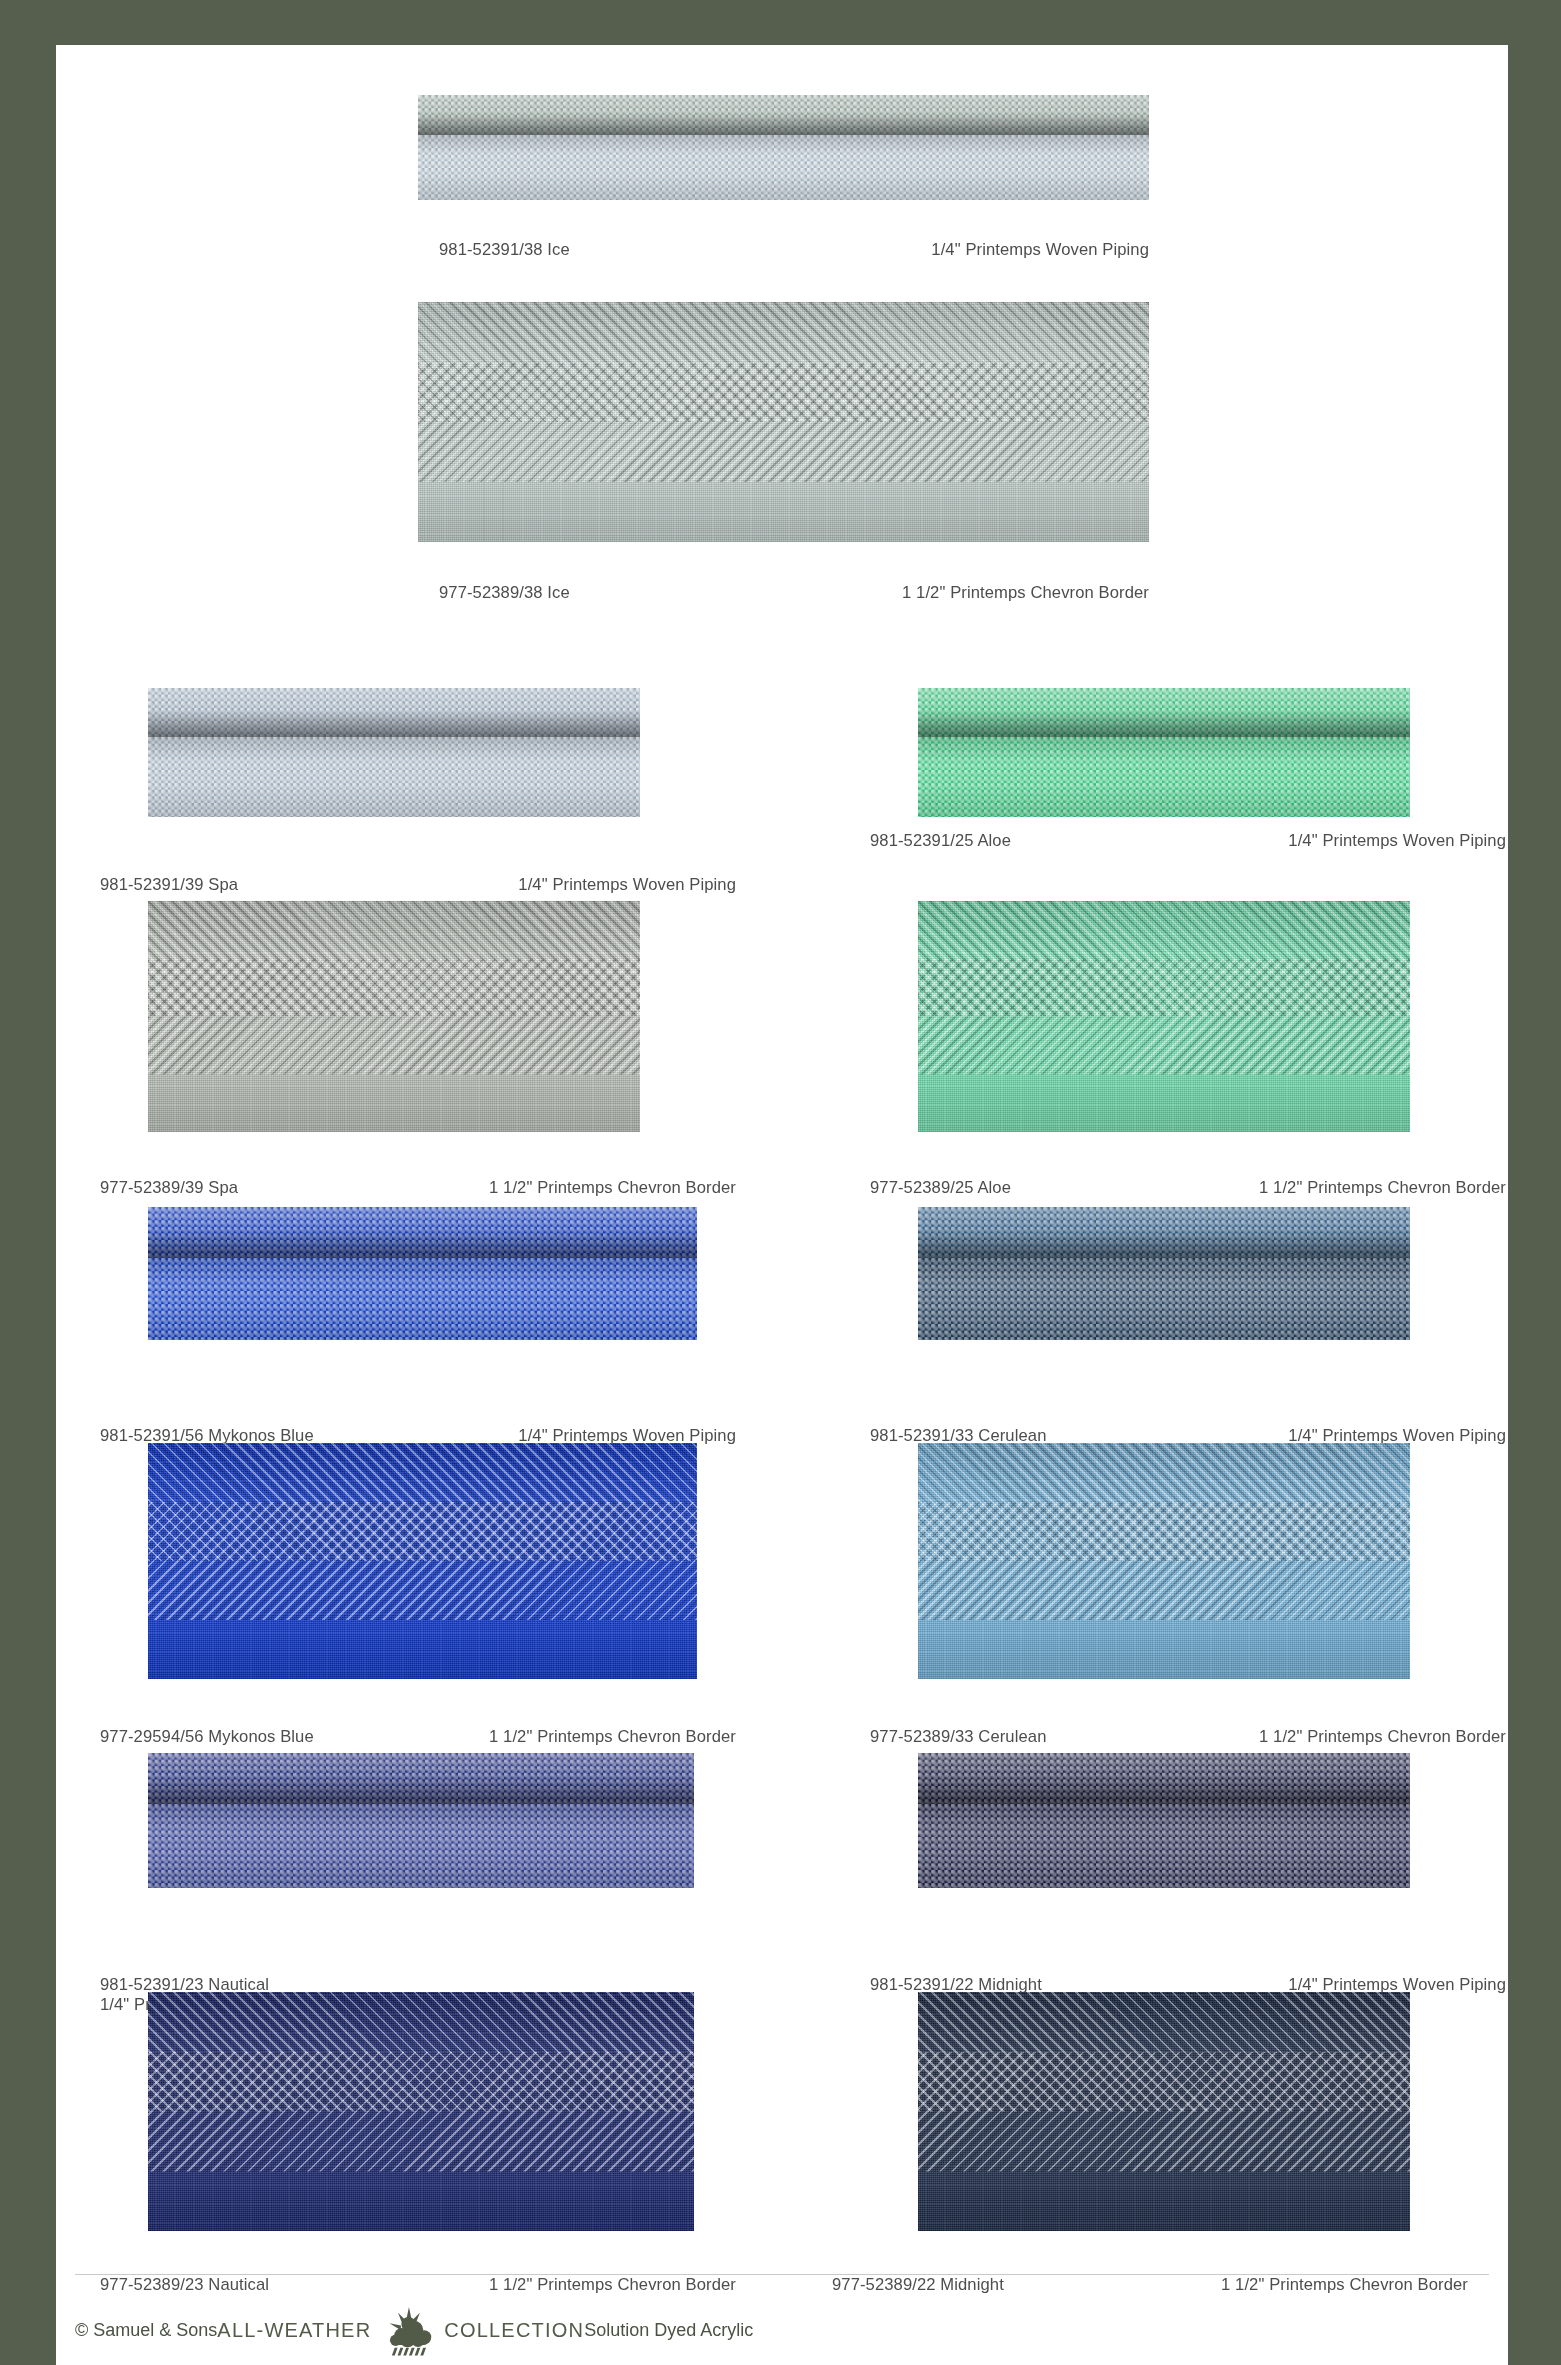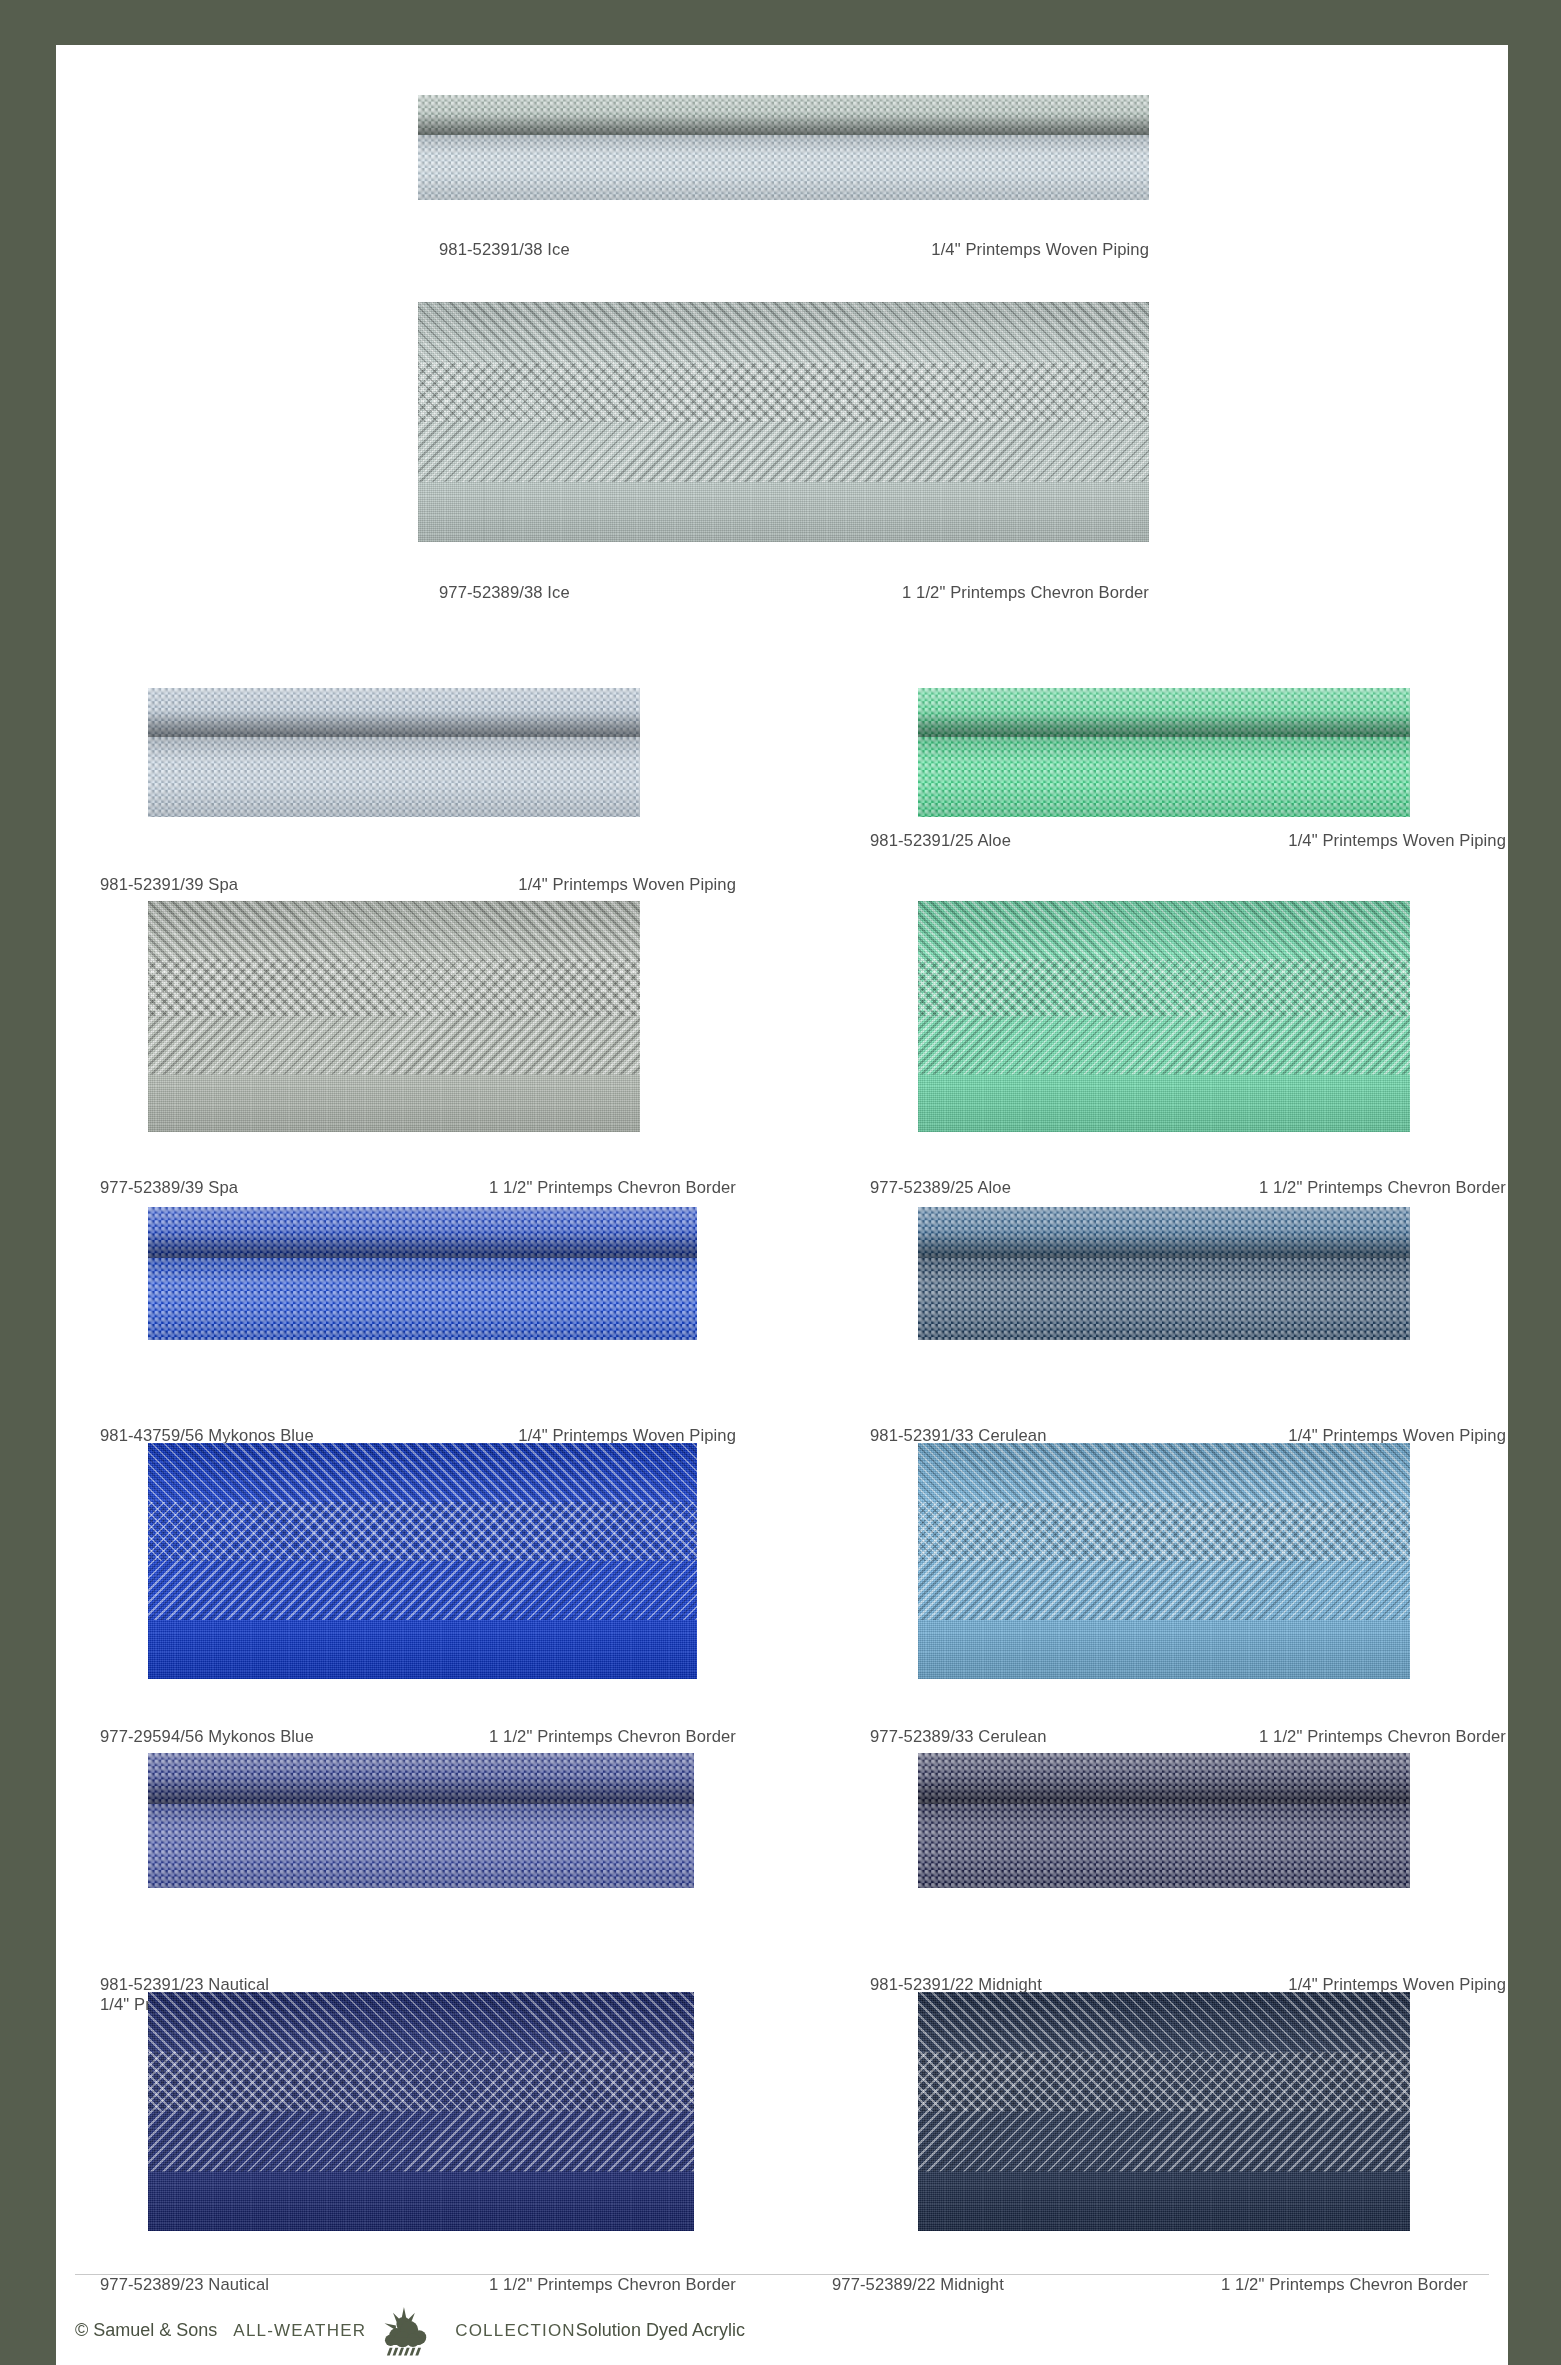--- a/index.html
+++ b/index.html
@@ -90,21 +90,21 @@
   #footer-rule{
     position:absolute;left:19px;right:19px;top:2229px;
     height:0.9px;background:#c9c9c9;
   }
   #footer{
     position:absolute;left:19px;right:19px;top:2257px;height:57px;
     display:flex;align-items:center;
     color:#4a5242;font-size:18px;
   }
   #logo{display:flex;align-items:center;gap:8.5px;color:#525b48;}
-  #logo .lw{font-size:17px;letter-spacing:1.2px;margin-left:16px;}
+  #logo .lw{font-size:20px;letter-spacing:1.2px;}
   #logo svg{display:block;}
 </style>
 </head>
 <body>
 
 <div id="page">
 
   <div class="swatch piping" style="left:362px;top:50px;width:731px;height:105px;position:absolute;">
     <div class="cord" style="background:#a9bcb4;">
       <div class="tex weave"></div>
@@ -184,21 +184,21 @@
     <div class="cord" style="background:#0a37c9;">
       <div class="tex weave"></div>
         <div class="cordshade"></div>
     </div>
     <div class="flange" style="background:#0b3fda;">
       <div class="tex weave"></div>
         <div class="shade"></div>
     </div>
   </div>
   <div class="caption" style="left:44px;top:1353px;width:636px;">
-    <span class="left">981-43759/56 Mykonos Blue</span>
+    <span class="left">981-52391/56 Mykonos Blue</span>
     <span class="right">1/4" Printemps Woven Piping</span>
   </div>
 
   <div class="swatch piping" style="left:862px;top:1162px;width:492px;height:133px;position:absolute;">
     <div class="cord" style="background:#2b5f8f;">
       <div class="tex weave"></div>
         <div class="cordshade"></div>
     </div>
     <div class="flange" style="background:#1d3f63;">
       <div class="tex weave"></div>

